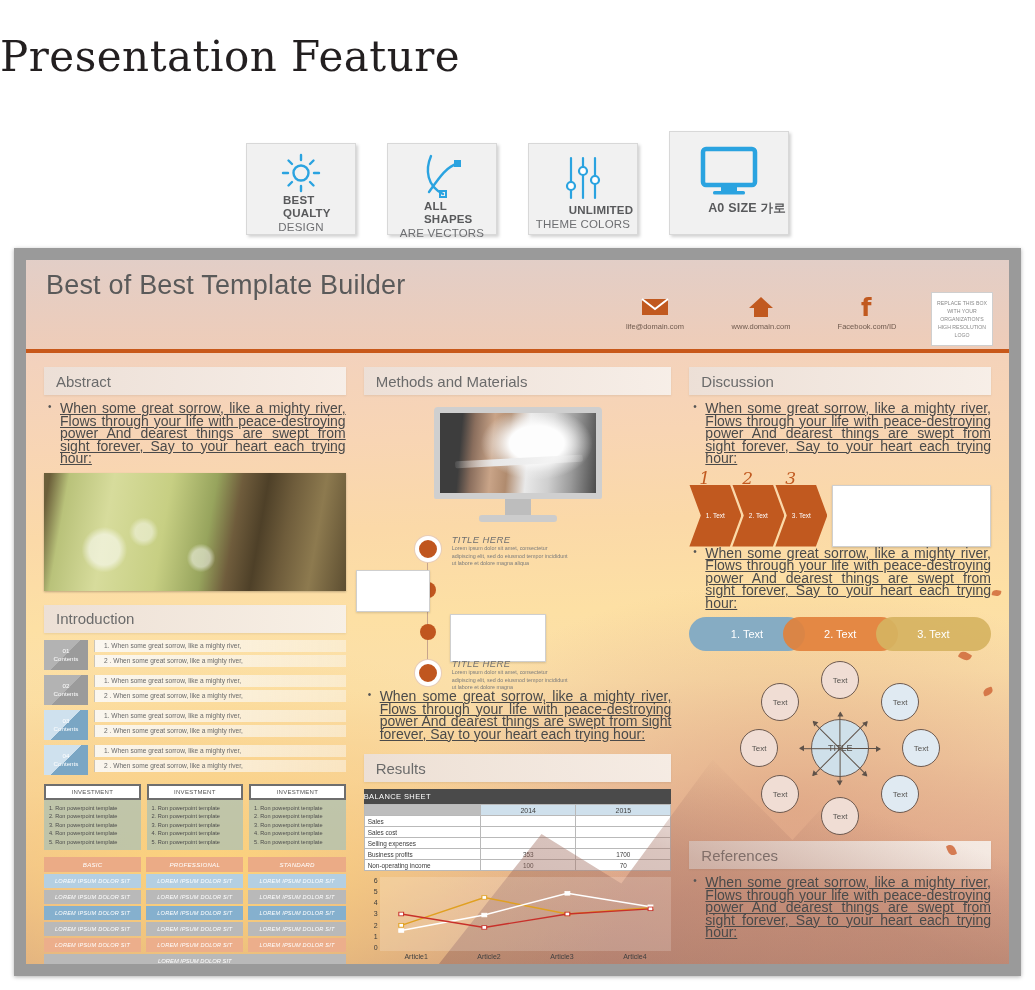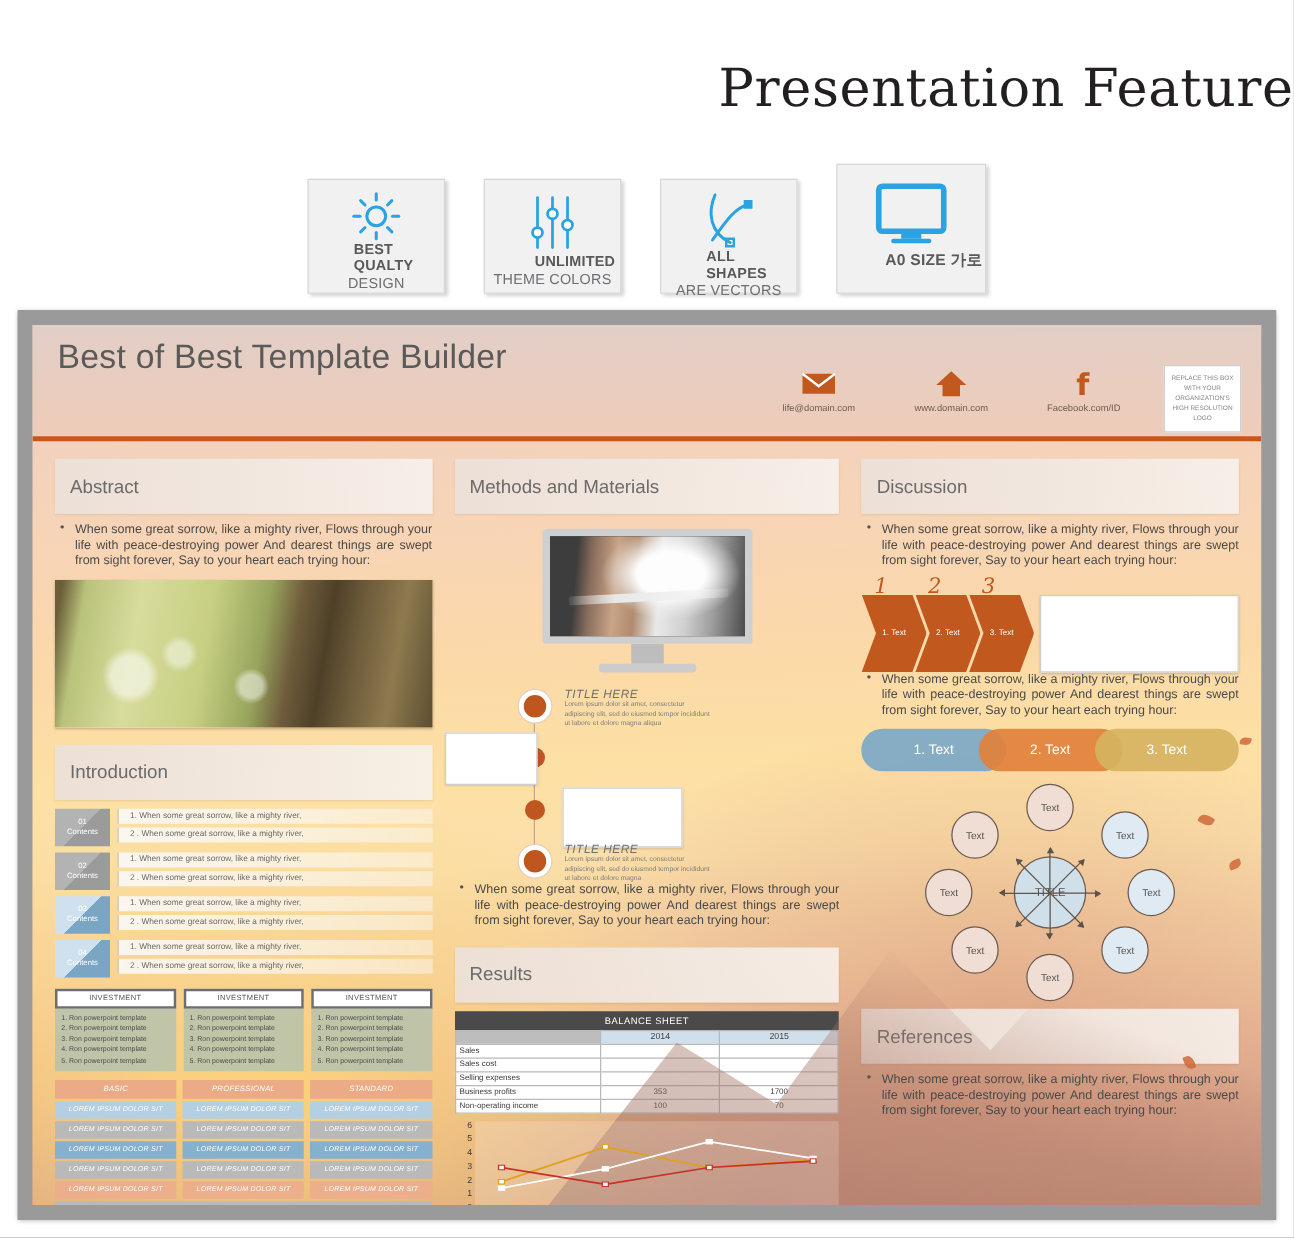--- a/index.html
+++ b/index.html
@@ -6,27 +6,27 @@
   body {
     width: 1035px; height: 990px;
     background: #ffffff;
     font-family: "Liberation Sans", sans-serif;
     overflow: hidden;
     position: relative;
   }
 
   
   .page-title {
-    text-align: right;
+    text-align: left;
     font-family: "DejaVu Serif", serif;
     font-size: 42px;
     font-weight: 400;
     color: #231f20;
     letter-spacing: .5px;
-    padding-top: 46px;
+    padding-top: 32px;
     height: 110px;
   }
 
   
   .features {
     display: flex;
     justify-content: center;
     align-items: flex-end;
     gap: 31px;
     height: 125px;
@@ -105,28 +105,28 @@
     display: flex; align-items: center; justify-content: center; padding: 3px;
   }
 
   
   .cols { display: flex; gap: 18px; padding: 14px 18px 0 18px; }
   .col { flex: 1; }
   .col.mid { flex: 1.02; }
 
   .sec-title {
     background: linear-gradient(90deg, rgba(236,224,216,.95), rgba(247,242,238,.88));
-    height: 44px; display: flex; align-items: center;
+    height: 28px; display: flex; align-items: center;
     padding-left: 12px; font-size: 15px; color: #6b6b6b; font-weight: 400;
     box-shadow: 0 1px 2px rgba(0,0,0,.08);
     margin-bottom: 7px;
   }
   .body-text {
-    font-size: 10px; color: #4a4a4a; line-height: 12.5px; text-align: justify;
-    padding-left: 16px; position: relative;
+    font-size: 14px; color: #4a4a4a; line-height: 12.5px; text-align: justify;
+    padding-left: 16px; position: relative; text-decoration: underline;
   }
   .body-text:before {
     content: "•"; position: absolute; left: 4px; top: -1px; color: #555; font-size: 10px;
   }
 
   
   .photo {
     margin-top: 8px; height: 118px; width: 100%;
     background:
       radial-gradient(circle at 20% 65%, rgba(255,255,255,.55) 0 6%, rgba(255,255,255,0) 9%),
@@ -204,21 +204,21 @@
   .tl-dot { position: absolute; left: 56px; width: 16px; height: 16px; border-radius: 50%; background: #c0561f; }
   .tl-dot.big {
     left: 51px; width: 26px; height: 26px; border: 4px solid #fff;
     box-shadow: 0 0 0 1px #e8cdb8;
   }
   .tl-title { font-size: 9.5px; color: #6f6f6f; letter-spacing: .4px; font-style: italic; }
   .tl-desc { font-size: 5.4px; color: #7c7c7c; line-height: 7.5px; width: 118px; }
   .tl-box { background: #fff; border: 1px solid #cfcfcf; box-shadow: 0 1px 2px rgba(0,0,0,.15); }
 
   
-  .bs-title { background: #4a4a4a; color: #fff; font-size: 7.5px; text-align: center; padding: 3px 0; letter-spacing: .4px; }
+  .bs-title { background: #4a4a4a; color: #fff; font-size: 7.5px; padding: 3px 0; letter-spacing: .4px; }
   table.bs { width: 100%; border-collapse: collapse; font-size: 6.4px; color: #3a3a3a; background: #fff; }
   table.bs td, table.bs th { border: 1px solid #b9b9b9; padding: 1.5px 3px; font-weight: 400; }
   table.bs thead th.lbl { background: #bdbdbd; }
   table.bs thead th.yr { background: #cfe0ec; text-align: center; font-size: 7px; color: #3f3f3f; }
   table.bs td.num { text-align: center; }
   table.bs td.lbl { width: 38%; }
 
   
   .chart { margin-top: 6px; position: relative; height: 100px; padding-left: 16px; }
   .chart .yaxis { position: absolute; left: 0; top: 0; height: 74px; width: 14px; display: flex; flex-direction: column; justify-content: space-between; }
@@ -292,46 +292,46 @@
             <line x1="12" y1="30" x2="8.5" y2="33.5"></line>
         </g>
       </svg>
     </div>
     <div class="l1">BEST QUALTY</div>
     <div class="l2">DESIGN</div>
   </div>
 
   <div class="feature">
     <div class="ficon">
+      <svg width="42" height="48" viewBox="0 0 42 48">
+        <path d="M10 4 C 4 18, 6 34, 22 42" fill="none" stroke="#2aa3e0" stroke-width="2.4" stroke-linecap="round"></path>
+        <path d="M8 40 C 18 26, 26 14, 36 12" fill="none" stroke="#2aa3e0" stroke-width="2.4" stroke-linecap="round"></path>
+        <rect x="33" y="8" width="7" height="7" fill="#2aa3e0"></rect>
+        <rect x="19" y="39" width="6" height="6" fill="none" stroke="#2aa3e0" stroke-width="2"></rect>
+      </svg>
+    </div>
+    <div class="l1">ALL SHAPES</div>
+    <div class="l2">ARE VECTORS</div>
+  </div>
+
+  <div class="feature">
+    <div class="ficon">
       <svg width="44" height="48" viewBox="0 0 44 48">
         <g stroke="#2aa3e0" stroke-width="2.2" stroke-linecap="round">
           <line x1="10" y1="4" x2="10" y2="44"></line>
           <line x1="22" y1="4" x2="22" y2="44"></line>
           <line x1="34" y1="4" x2="34" y2="44"></line>
         </g>
         <circle cx="10" cy="32" r="4" fill="#fff" stroke="#2aa3e0" stroke-width="2.2"></circle>
         <circle cx="22" cy="17" r="4" fill="#fff" stroke="#2aa3e0" stroke-width="2.2"></circle>
         <circle cx="34" cy="26" r="4" fill="#fff" stroke="#2aa3e0" stroke-width="2.2"></circle>
       </svg>
     </div>
     <div class="l1">UNLIMITED</div>
     <div class="l2">THEME COLORS</div>
-  </div>
-
-  <div class="feature">
-    <div class="ficon">
-      <svg width="42" height="48" viewBox="0 0 42 48">
-        <path d="M10 4 C 4 18, 6 34, 22 42" fill="none" stroke="#2aa3e0" stroke-width="2.4" stroke-linecap="round"></path>
-        <path d="M8 40 C 18 26, 26 14, 36 12" fill="none" stroke="#2aa3e0" stroke-width="2.4" stroke-linecap="round"></path>
-        <rect x="33" y="8" width="7" height="7" fill="#2aa3e0"></rect>
-        <rect x="19" y="39" width="6" height="6" fill="none" stroke="#2aa3e0" stroke-width="2"></rect>
-      </svg>
-    </div>
-    <div class="l1">ALL SHAPES</div>
-    <div class="l2">ARE VECTORS</div>
   </div>
 
   <div class="feature wide">
     <div class="ficon">
       <svg width="60" height="52" viewBox="0 0 60 52">
         <rect x="4" y="4" width="52" height="36" rx="3" fill="none" stroke="#2aa3e0" stroke-width="4.5"></rect>
         <rect x="22" y="42" width="16" height="4" fill="#2aa3e0"></rect>
         <rect x="14" y="46" width="32" height="3.5" rx="1.6" fill="#2aa3e0"></rect>
       </svg>
     </div>

